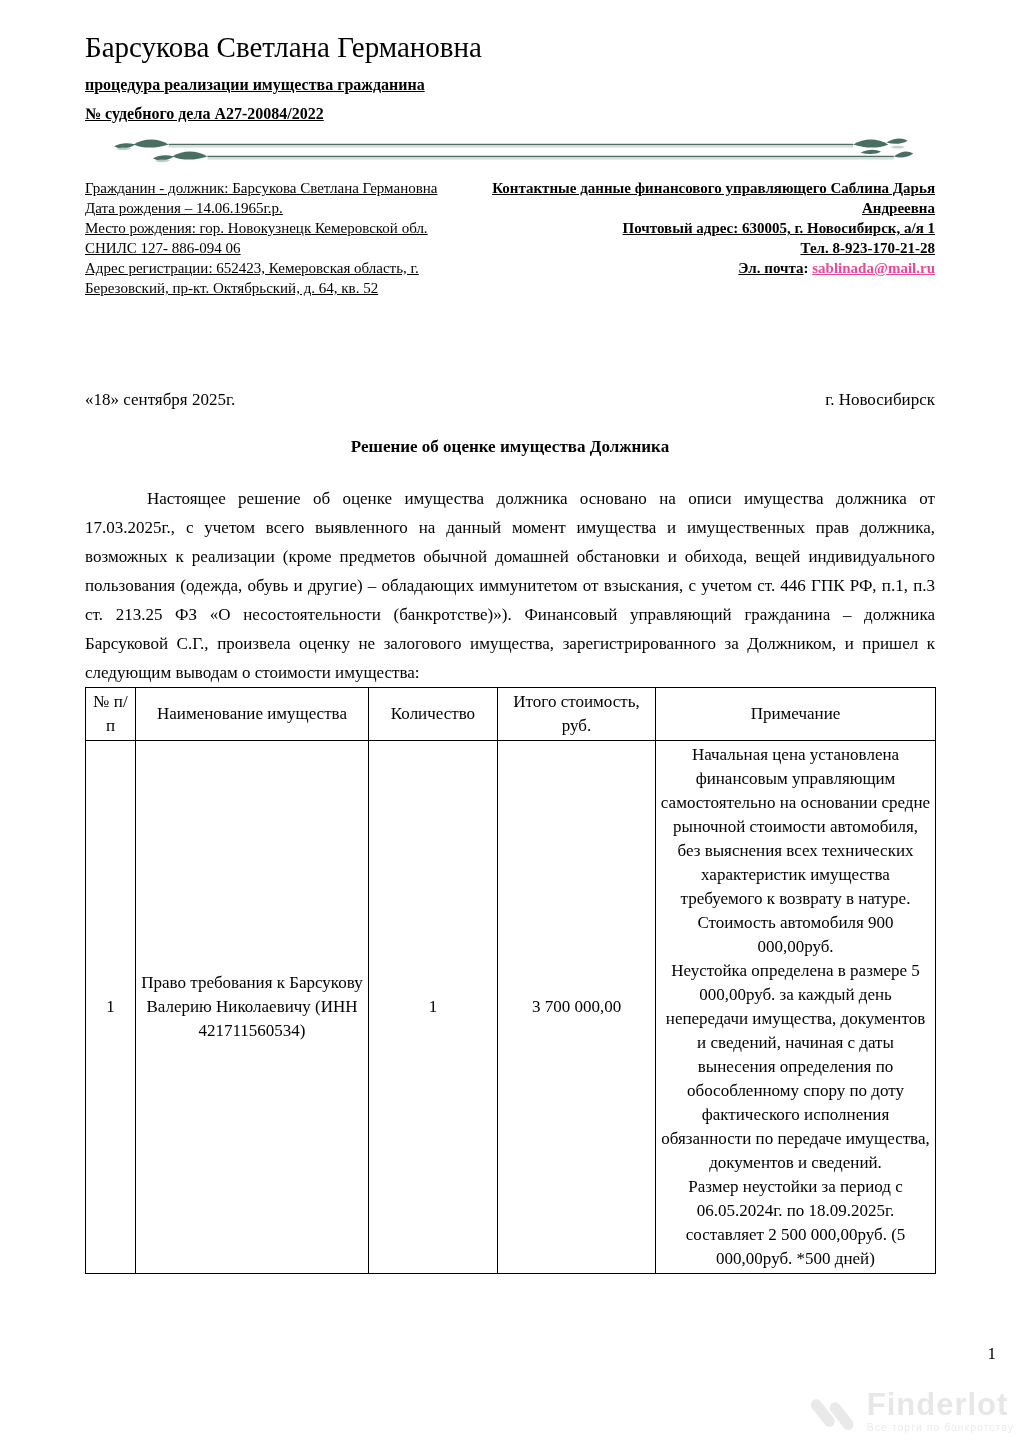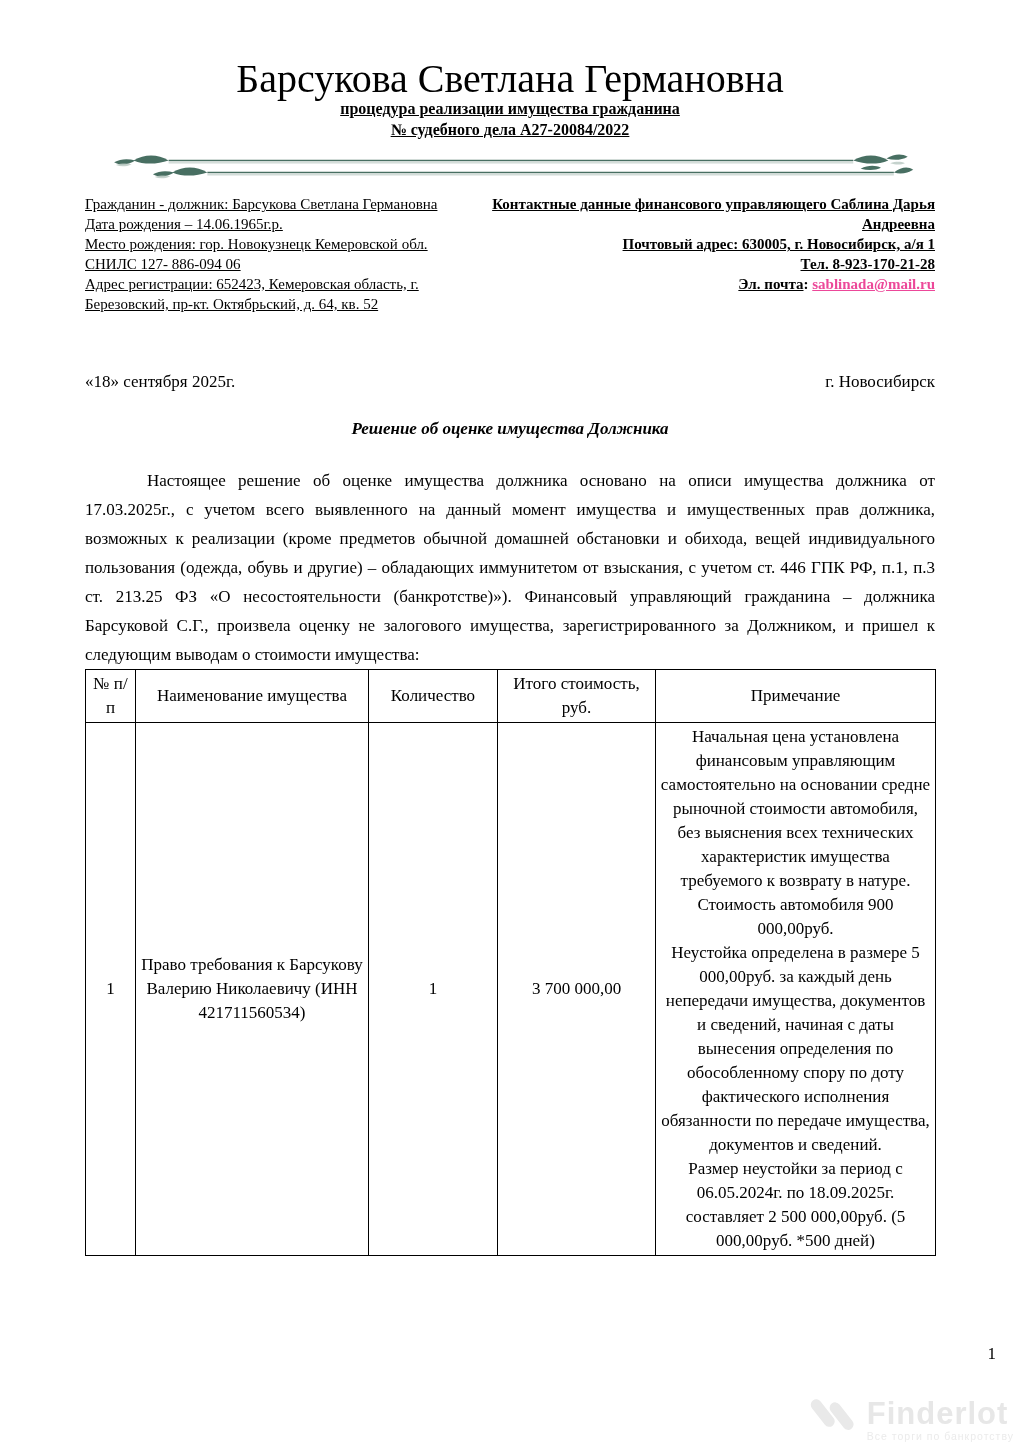--- a/index.html
+++ b/index.html
@@ -7,36 +7,36 @@
     width: 1024px; height: 1448px;
     background: #ffffff;
     position: relative;
     overflow: hidden;
     font-family: "Liberation Serif", serif;
     color: #000;
   }
   .content { padding: 28px 89px 0 85px; width: 850px; }
 
   
-  .doc-title { text-align: center; font-size: 40px; line-height: 38px; margin-top: 32px; }
-  .doc-sub { text-align: center; font-size: 16px; font-weight: bold; text-decoration: underline; line-height: 21px; }
+  .doc-title { text-align: left; font-size: 29px; line-height: 38px; }
+  .doc-sub { text-align: left; font-size: 16px; font-weight: bold; text-decoration: underline; line-height: 21px; margin-top: 8px; }
   .divider { display: block; margin: 6px auto 0 auto; width: 812px; height: 40px; }
 
   
   .info-row { display: flex; justify-content: space-between; margin-top: 8px; font-size: 15px; line-height: 20px; }
   .info-left { width: 400px; }
   .info-left div { text-decoration: underline; }
   .info-right { width: 468px; text-align: right; font-weight: bold; }
   .info-right .u { text-decoration: underline; }
   .email-link { color: #ec4899; text-decoration: underline; cursor: pointer; }
 
   
-  .date-line { display: flex; justify-content: space-between; margin-top: 58px; font-size: 17px; gap: 22px; }
+  .date-line { display: flex; justify-content: space-between; margin-top: 92px; font-size: 17px; gap: 22px; }
 
-  .decision-title { margin-top: 27px; text-align: center; font-weight: bold; font-size: 17px; font-style: italic; }
+  .decision-title { margin-top: 27px; text-align: center; font-weight: bold; font-size: 17px; }
 
   .body-par {
     margin-top: 27px;
     font-size: 17px; line-height: 29px;
     text-align: justify;
     text-indent: 62px;
   }
 
   
   table.assets { border-collapse: collapse; width: 850px; table-layout: fixed; }
@@ -51,21 +51,21 @@
   }
   table.assets th { height: 48px; }
   td.note-cell { padding: 3px 6px 6px 6px; }
   td.note-cell p { margin: 0; }
 
   .page-number { position: absolute; top: 1344px; right: 28px; font-size: 17px; }
 
   
   .watermark {
     position: absolute; right: 10px; bottom: 6px;
-    display: flex; align-items: flex-end; gap: 12px;
+    display: flex; align-items: flex-start; gap: 12px;
     user-select: none;
   }
   .wm-text { display: flex; flex-direction: column; }
   .wm-brand {
     font-family: "Liberation Sans", sans-serif;
     font-weight: bold; font-size: 31px; line-height: 30px;
     color: #e7e7e7; letter-spacing: 1px;
   }
   .wm-tagline {
     font-family: "Liberation Sans", sans-serif;

